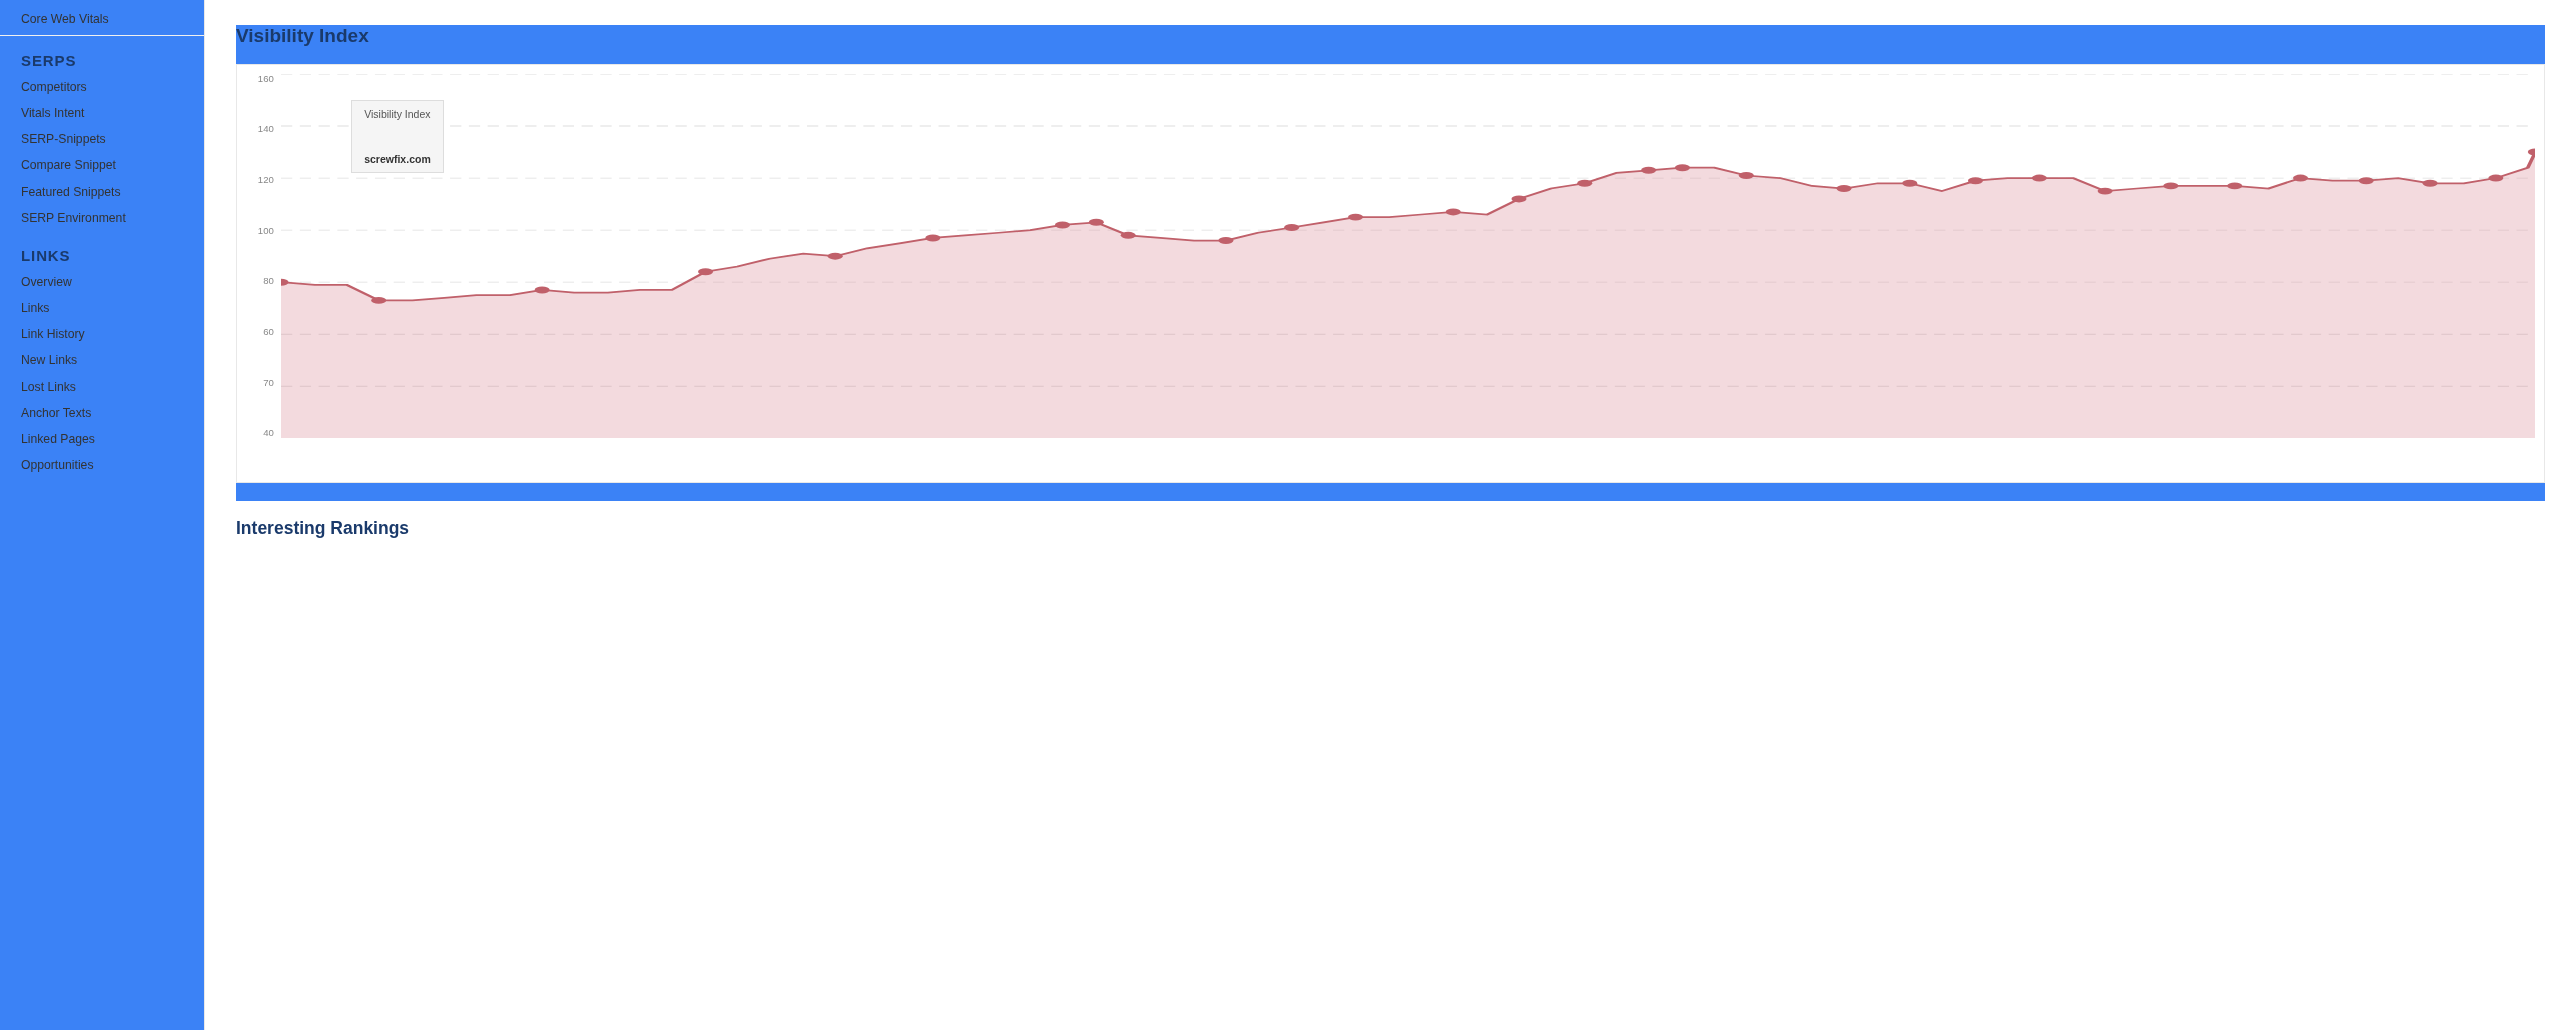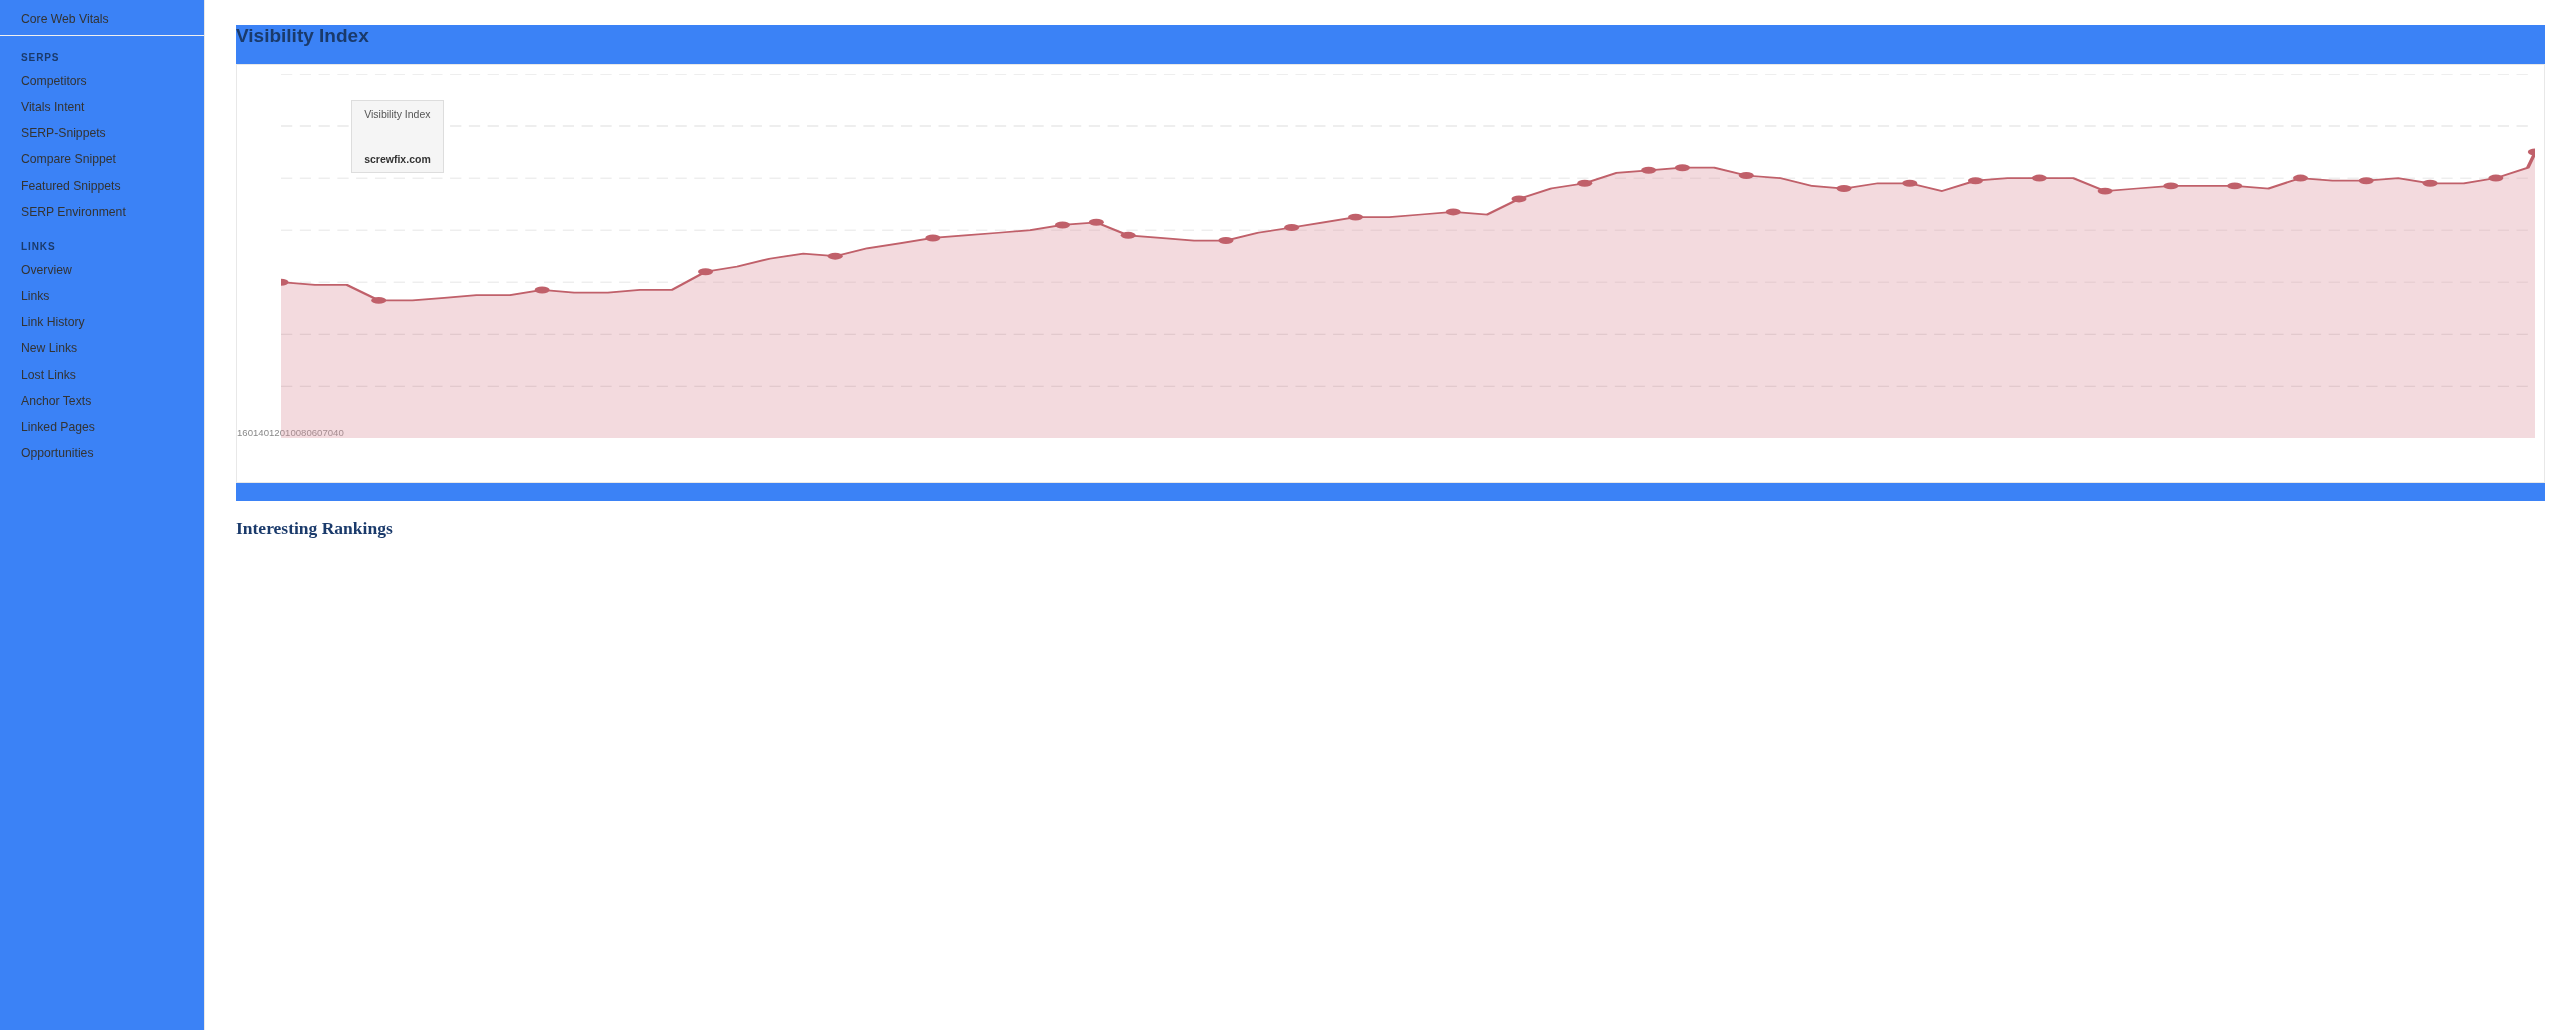--- a/index.html
+++ b/index.html
@@ -16,21 +16,21 @@
       width: 205px;
       min-width: 205px;
       background: #3b82f6;
       border-right: 0.9px solid #e8e8e8;
       padding: 0 0 17.5px 0;
       overflow-y: auto;
       height: 100vh;
     }
 
     .sidebar-section-label {
-      font-size: 10px;
+      font-size: 15px;
       font-weight: 700;
       color: #1a3a6b;
       letter-spacing: 0.9px;
       padding: 15.7px 21px 5.2px 21px;
       text-transform: uppercase;
     }
 
     .sidebar-item {
       display: block;
       padding: 6.1px 21px;
@@ -105,21 +105,21 @@
     .chart-tooltip .tooltip-value { font-weight: 700; color: #333; margin-top: 33px; }
 
     
     .y-axis-labels {
       position: absolute;
       top: 8.7px;
       left: 0;
       bottom: 44px;
       width: 42px;
       display: flex;
-      flex-direction: row;
+      flex-direction: column;
       justify-content: space-between;
       align-items: flex-end;
       padding-right: 5.2px;
     }
     .y-label {
       font-size: 9.6px;
       color: #888;
       line-height: 1;
     }
 
@@ -140,21 +140,20 @@
       color: #888;
       text-align: center;
     }
 
     
     .section-heading {
       font-size: 17.5px;
       font-weight: 700;
       color: #1a3a6b;
       margin-top: 8.7px;
-      font-family: Liberation Serif, serif;
     }
   </style>
 </head>
 <body>
 
 <nav class="sidebar">
   <div class="sidebar-top-item">Core Web Vitals</div>
 
   <div class="sidebar-section-label">SERPS</div>
   <a class="sidebar-item">Competitors</a>

